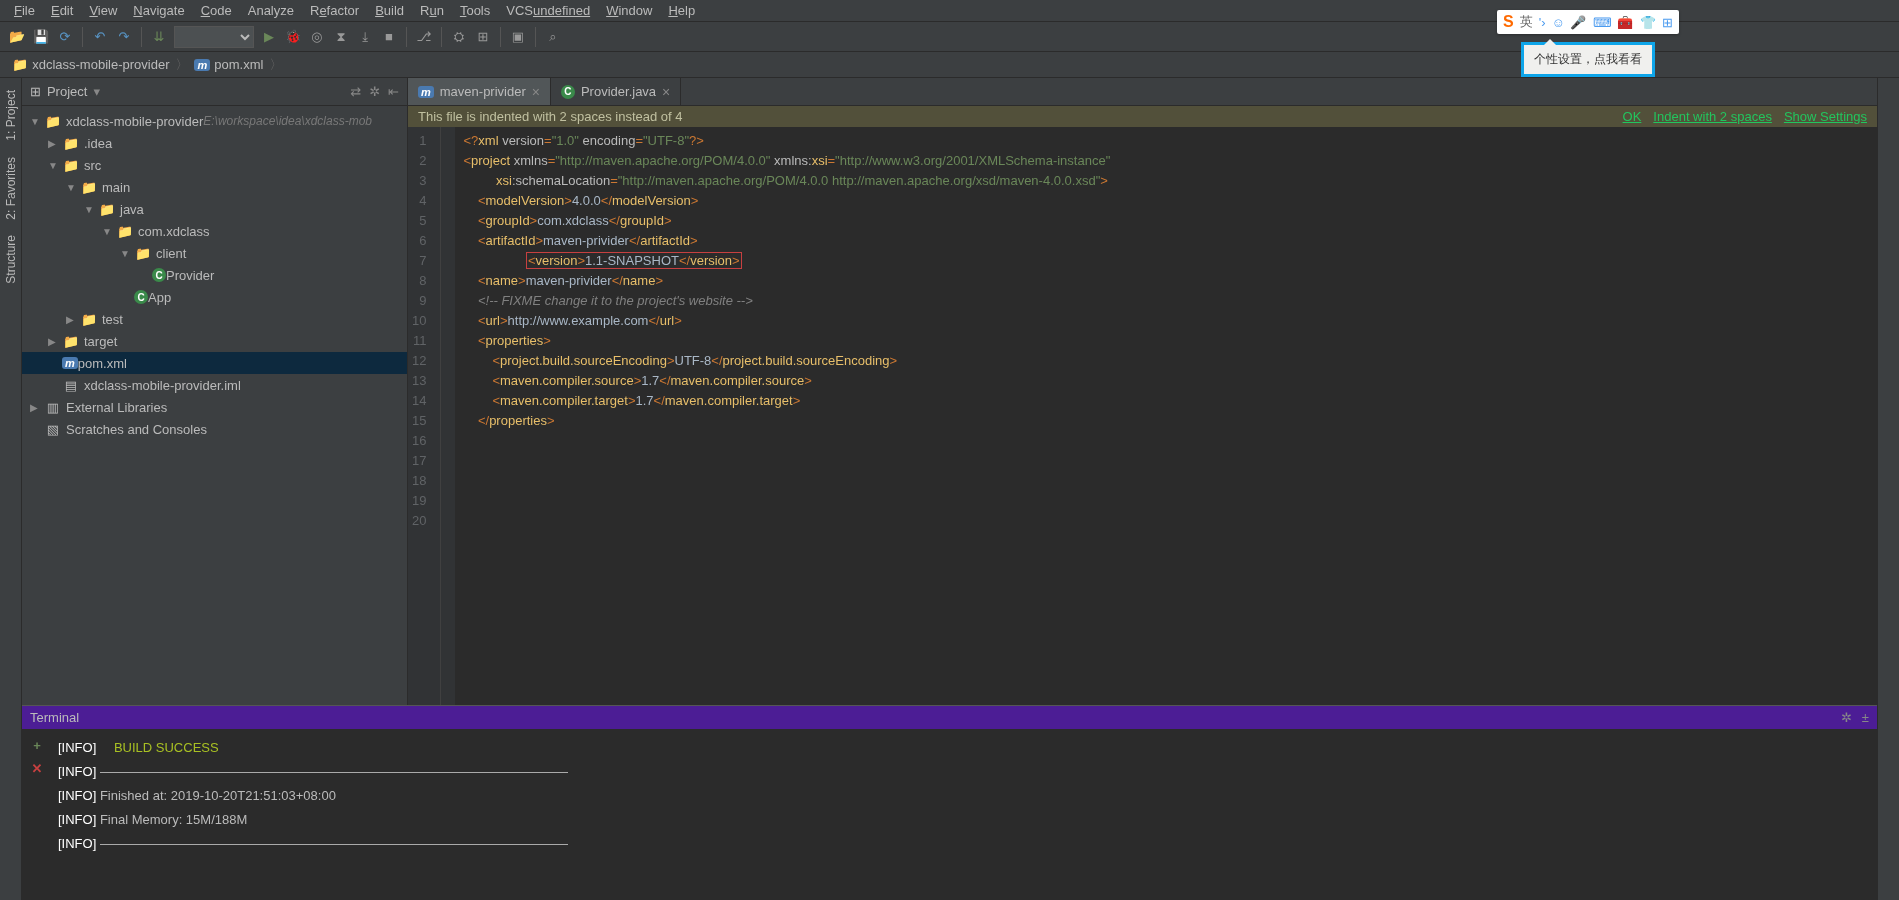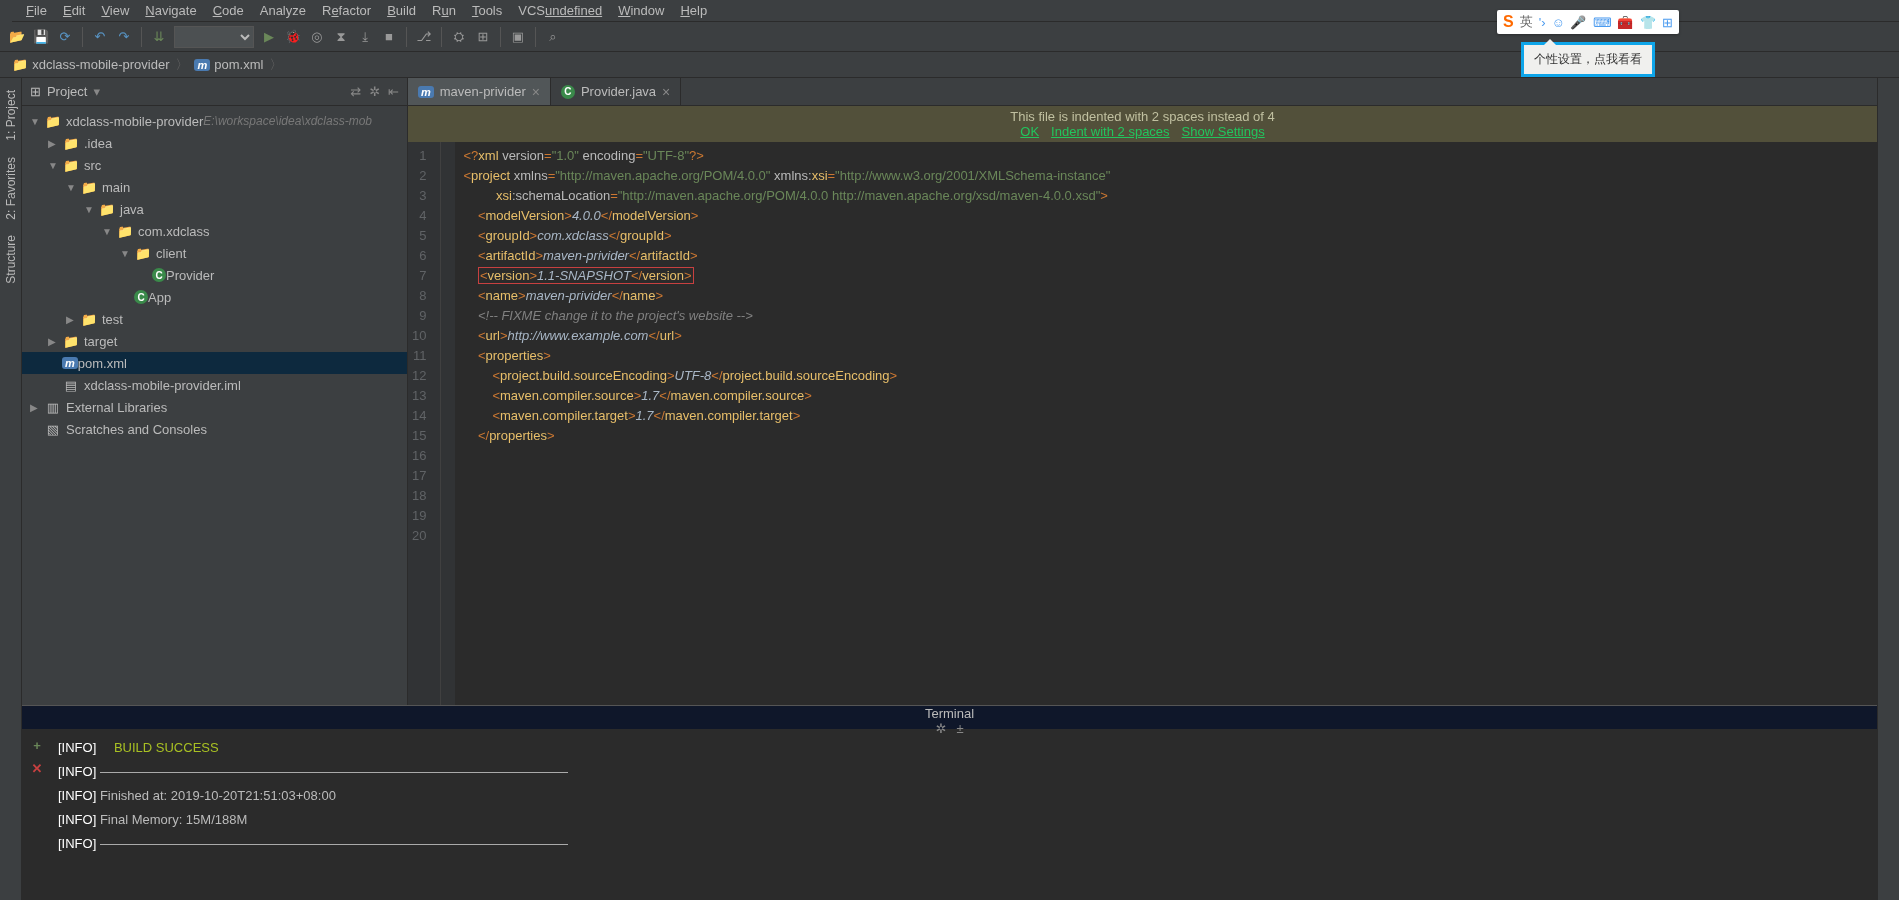--- a/index.html
+++ b/index.html
@@ -1,17 +1,17 @@
 <!DOCTYPE html>
 <html><head>
 <meta charset="utf-8">
 <style>
 * { margin:0; padding:0; box-sizing:border-box; font-family:"Segoe UI",Arial,sans-serif; }
 body { background:#3c3f41; color:#bbb; font-size:13px; overflow:hidden; width:1899px; height:900px; }
-.menubar { display:flex; background:#3c3f41; padding:2px 6px; border-bottom:1px solid #2b2b2b; height:22px; align-items:center;margin-left:12px; }
+.menubar { display:flex; background:#3c3f41; padding:2px 6px; border-bottom:1px solid #2b2b2b; height:22px; align-items:center; }
 .menubar span { padding:0 8px; cursor:pointer; }
 .menubar span u { text-decoration:underline; }
 .toolbar { display:flex; align-items:center; background:#3c3f41; border-bottom:1px solid #2b2b2b; height:30px; padding:0 8px; gap:6px; }
 .toolbar select { background:#4c5052; color:#bbb; border:1px solid #555; height:22px; min-width:80px; padding:0 4px; }
 .tool-icon { width:18px; height:18px; display:flex; align-items:center; justify-content:center; color:#999; }
 .toolbar .sep { width:1px; height:20px; background:#555; margin:0 2px; }
 .breadcrumb { display:flex; align-items:center; background:#3c3f41; height:26px; padding:0 8px; border-bottom:1px solid #2b2b2b; }
 .breadcrumb .crumb { display:flex; align-items:center; gap:4px; padding:0 4px; }
 .breadcrumb .sep { color:#666; margin:0 2px; }
 .main { display:flex; height:calc(100% - 78px); }
@@ -30,37 +30,37 @@
 .folder { color:#b0a070; }
 .folder-blue { color:#6a8aa0; }
 .folder-orange { color:#c97b3d; }
 .file-m { background:#4a7ab0; color:white; border-radius:3px; padding:0 3px; font-style:italic; font-size:11px; font-weight:bold; }
 .file-c { background:#3a8a4a; color:white; border-radius:50%; width:14px; height:14px; display:inline-flex; align-items:center; justify-content:center; font-size:10px; font-weight:bold; }
 .editor-area { flex:1; display:flex; flex-direction:column; background:#2b2b2b; min-width:0; }
 .editor-tabs { display:flex; background:#3c3f41; height:28px; border-bottom:1px solid #2b2b2b; }
 .editor-tab { display:flex; align-items:center; padding:0 10px; border-right:1px solid #2b2b2b; gap:6px; cursor:pointer; }
 .editor-tab.active { background:#515658; }
 .editor-tab .close { color:#888; font-size:14px; }
-.indent-banner { background:#52503a; color:#c0c0a0; padding:3px 10px; display:flex; justify-content:space-between; align-items:center; font-size:13px;flex-direction:column; }
+.indent-banner { background:#52503a; color:#c0c0a0; padding:3px 10px; display:flex; justify-content:space-between; align-items:center; font-size:13px; }
 .indent-banner .links { display:flex; gap:12px; }
 .indent-banner .links span { color:#22c55e; text-decoration:underline; cursor:pointer;text-align:right; }
 .code-body { flex:1; display:flex; overflow:hidden; font-family:"Consolas","Courier New",monospace; font-size:13px; position:relative; }
 .gutter { background:#313335; color:#606366; text-align:right; padding:4px 14px 4px 4px; line-height:20px; user-select:none; border-right:1px solid #404040; }
 .fold-col { width:14px; background:#313335; }
 .code { flex:1; padding:4px 0 4px 8px; line-height:20px; color:#a9b7c6; white-space:pre; overflow:auto; }
 .code .t { color:#cc7832; } 
 .code .tn { color:#e8bf6a; } 
 .code .an { color:#bababa; } 
 .code .av { color:#6a8759; } 
-.code .ct { color:#a9b7c6;font-style:italic; } 
+.code .ct { color:#a9b7c6; } 
 .code .cm { color:#808080; font-style:italic; }
-.code .hl { border:1px solid #c74040; padding:0 1px; }
+.code .hl { border:1px solid #c74040; padding:0 1px;margin-left:48px; }
 .crumb-bar { background:#3c3f41; border-top:1px solid #2b2b2b; padding:4px 10px; color:#bbb; font-size:13px; }
 .terminal-wrapper { position:absolute; left:22px; right:22px; bottom:0; height:195px; background:#2b2b2b; display:flex; flex-direction:column; border-top:1px solid #555; }
-.terminal-header { height:24px; background:#0f172a; display:flex; align-items:center; justify-content:space-between; padding:0 8px; border-bottom:1px solid #2b2b2b;flex-direction:column; }
+.terminal-header { height:24px; background:#4c1d95; display:flex; align-items:center; justify-content:space-between; padding:0 8px; border-bottom:1px solid #2b2b2b; }
 .terminal-body { flex:1; display:flex; font-family:"Consolas","Courier New",monospace; font-size:13px; padding:6px 0 6px 0; }
 .term-gutter { width:30px; display:flex; flex-direction:column; align-items:center; gap:8px; padding-top:2px; }
 .term-lines { flex:1; line-height:24px; padding-left:6px; }
 .info-tag { color:#ffffff; }
 .build-success { color:#a8c023; font-weight:500;margin-left:14px; }
 .ime-overlay { position:absolute; top:10px; right:220px; display:flex; flex-direction:column; align-items:center; }
 .ime-bar { background:white; border-radius:2px; display:flex; align-items:center; padding:3px 6px; gap:6px; box-shadow:0 1px 3px rgba(0,0,0,0.3); }
 .ime-tip { background:#f0f0ee; color:#333; padding:6px 10px; margin-top:8px; font-size:12px; border:3px solid #0ea5e9; position:relative; }
 .ime-tip::before { content:''; position:absolute; top:-6px; left:20px; border:6px solid transparent; border-bottom-color:#f0f0ee; border-top:none; }
 .path-text { color:#787878; font-size:12px;font-style:italic; }

